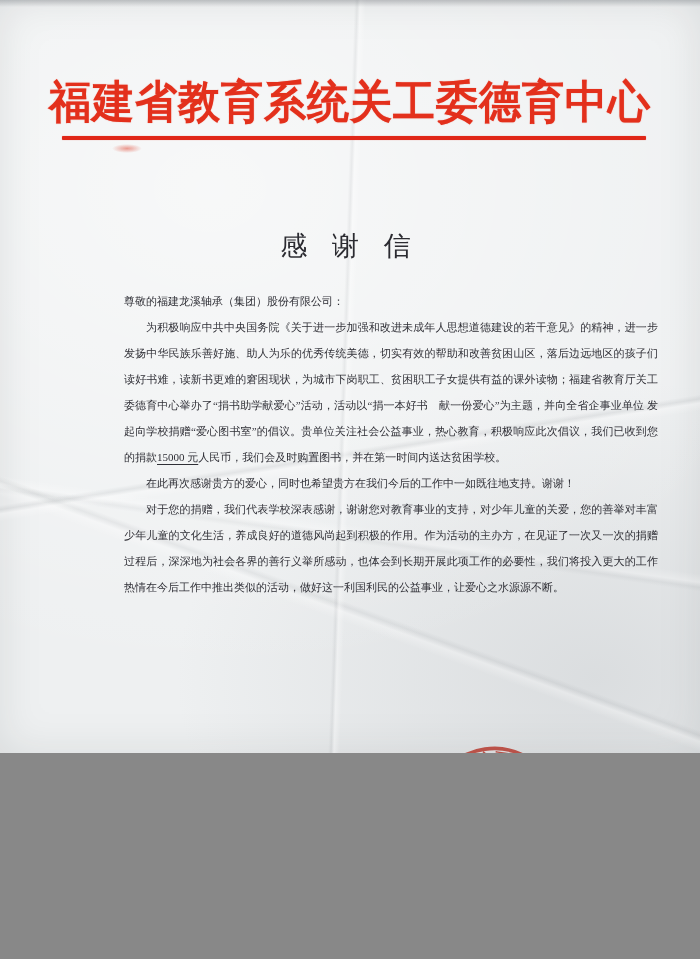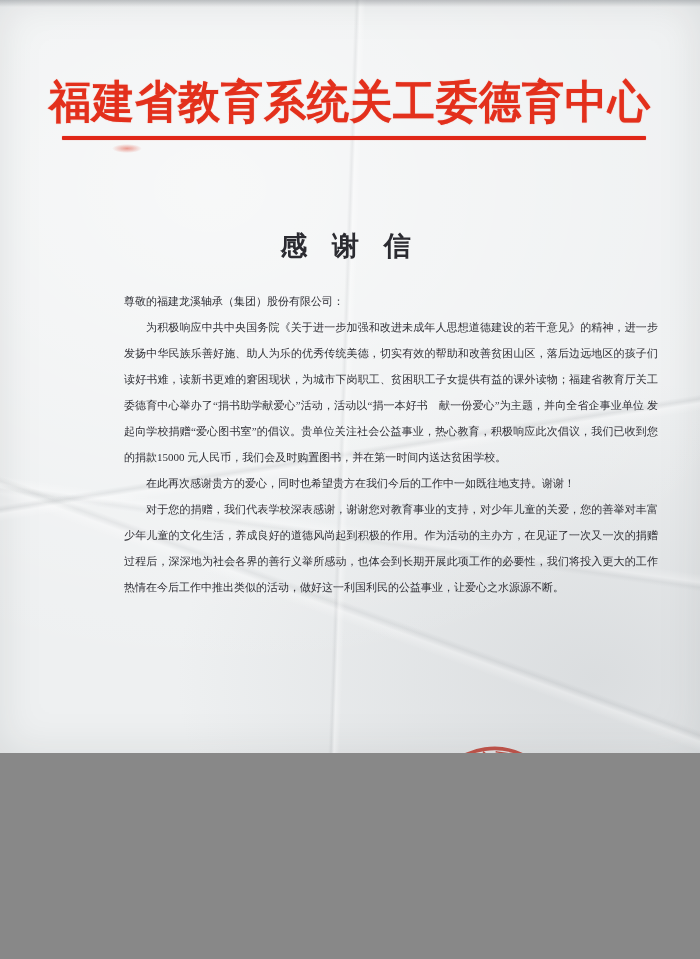--- a/index.html
+++ b/index.html
@@ -41,33 +41,33 @@
   }
   .smudge{
     position:absolute;left:112px;top:70px;width:30px;height:9px;
     background:radial-gradient(ellipse at center, rgba(224,60,40,.5), rgba(224,60,40,0) 70%);
     filter:blur(.4px);
   }
   
   .letter-title{
     position:absolute;left:0;top:228px;width:100%;
     margin:0;text-align:center;
-    font-size:27px;font-weight:700;color:#2b2b31;
+    font-size:27px;font-weight:400;color:#2b2b31;
     letter-spacing:9px;
   }
   
   .body{
     position:absolute;left:88px;top:288px;width:534px;
     font-size:11px;line-height:26px;
     text-align:justify;
     margin-left:36px;
   }
   .body p{margin:0;}
   .body p.para{text-indent:2em;}
-  .underlined{text-underline-offset:3px;}
+  .underlined{text-decoration:underline;text-underline-offset:3px;}
   
   .sign-block{
     position:absolute;right:112px;top:784px;
     text-align:center;z-index:1;
     font-size:17px;color:#2f2f36;
   }
   .sign-org{letter-spacing:1px;line-height:24px;}
   .sign-date{margin-top:8px;letter-spacing:5px;line-height:24px;}
   
   .seal{

